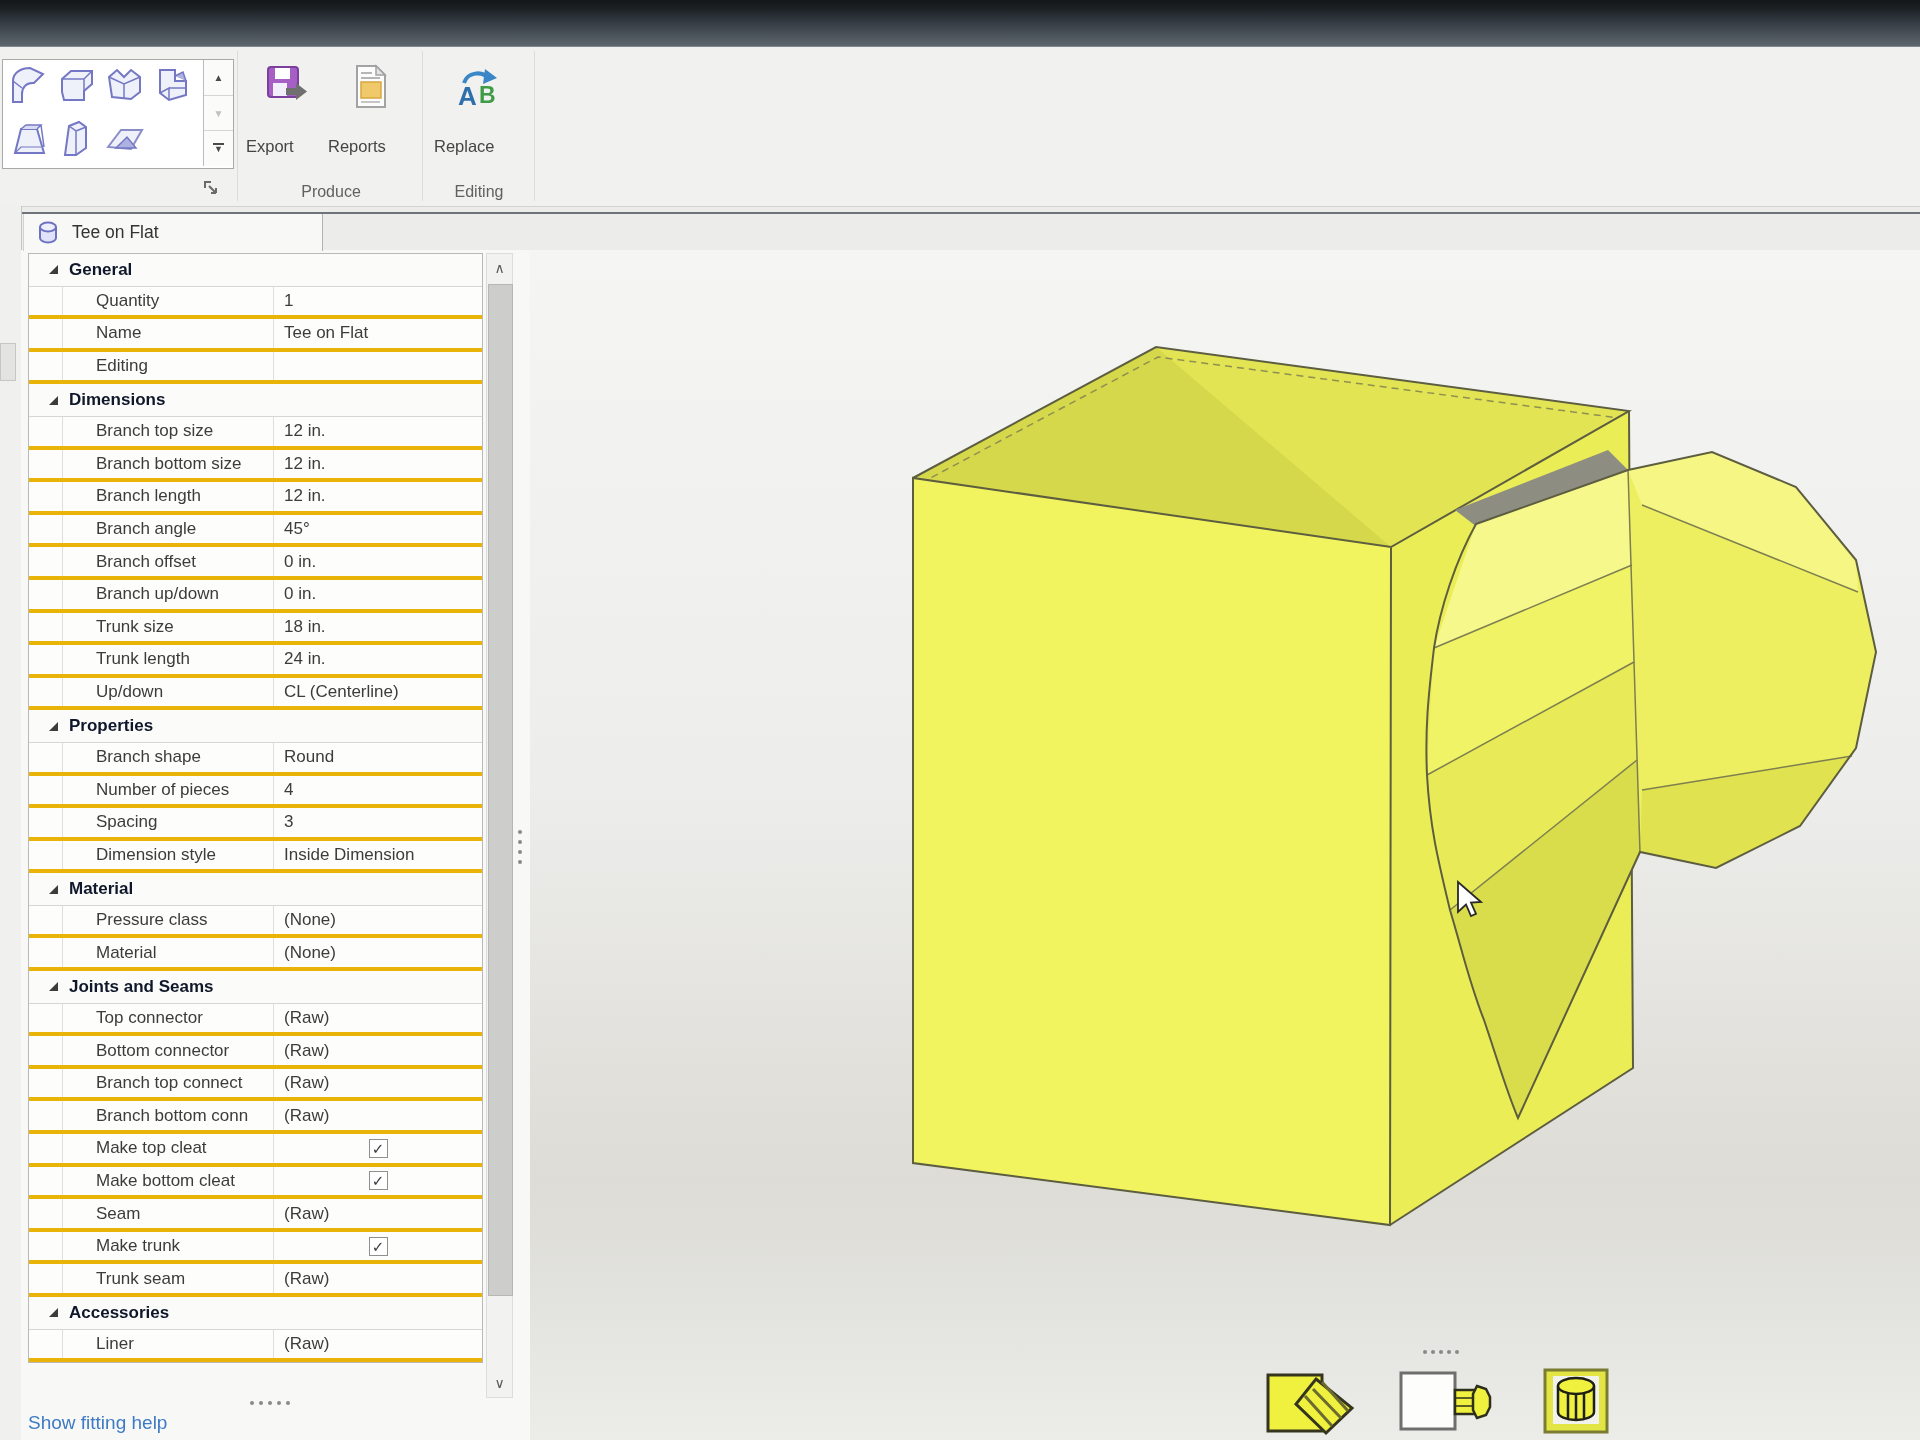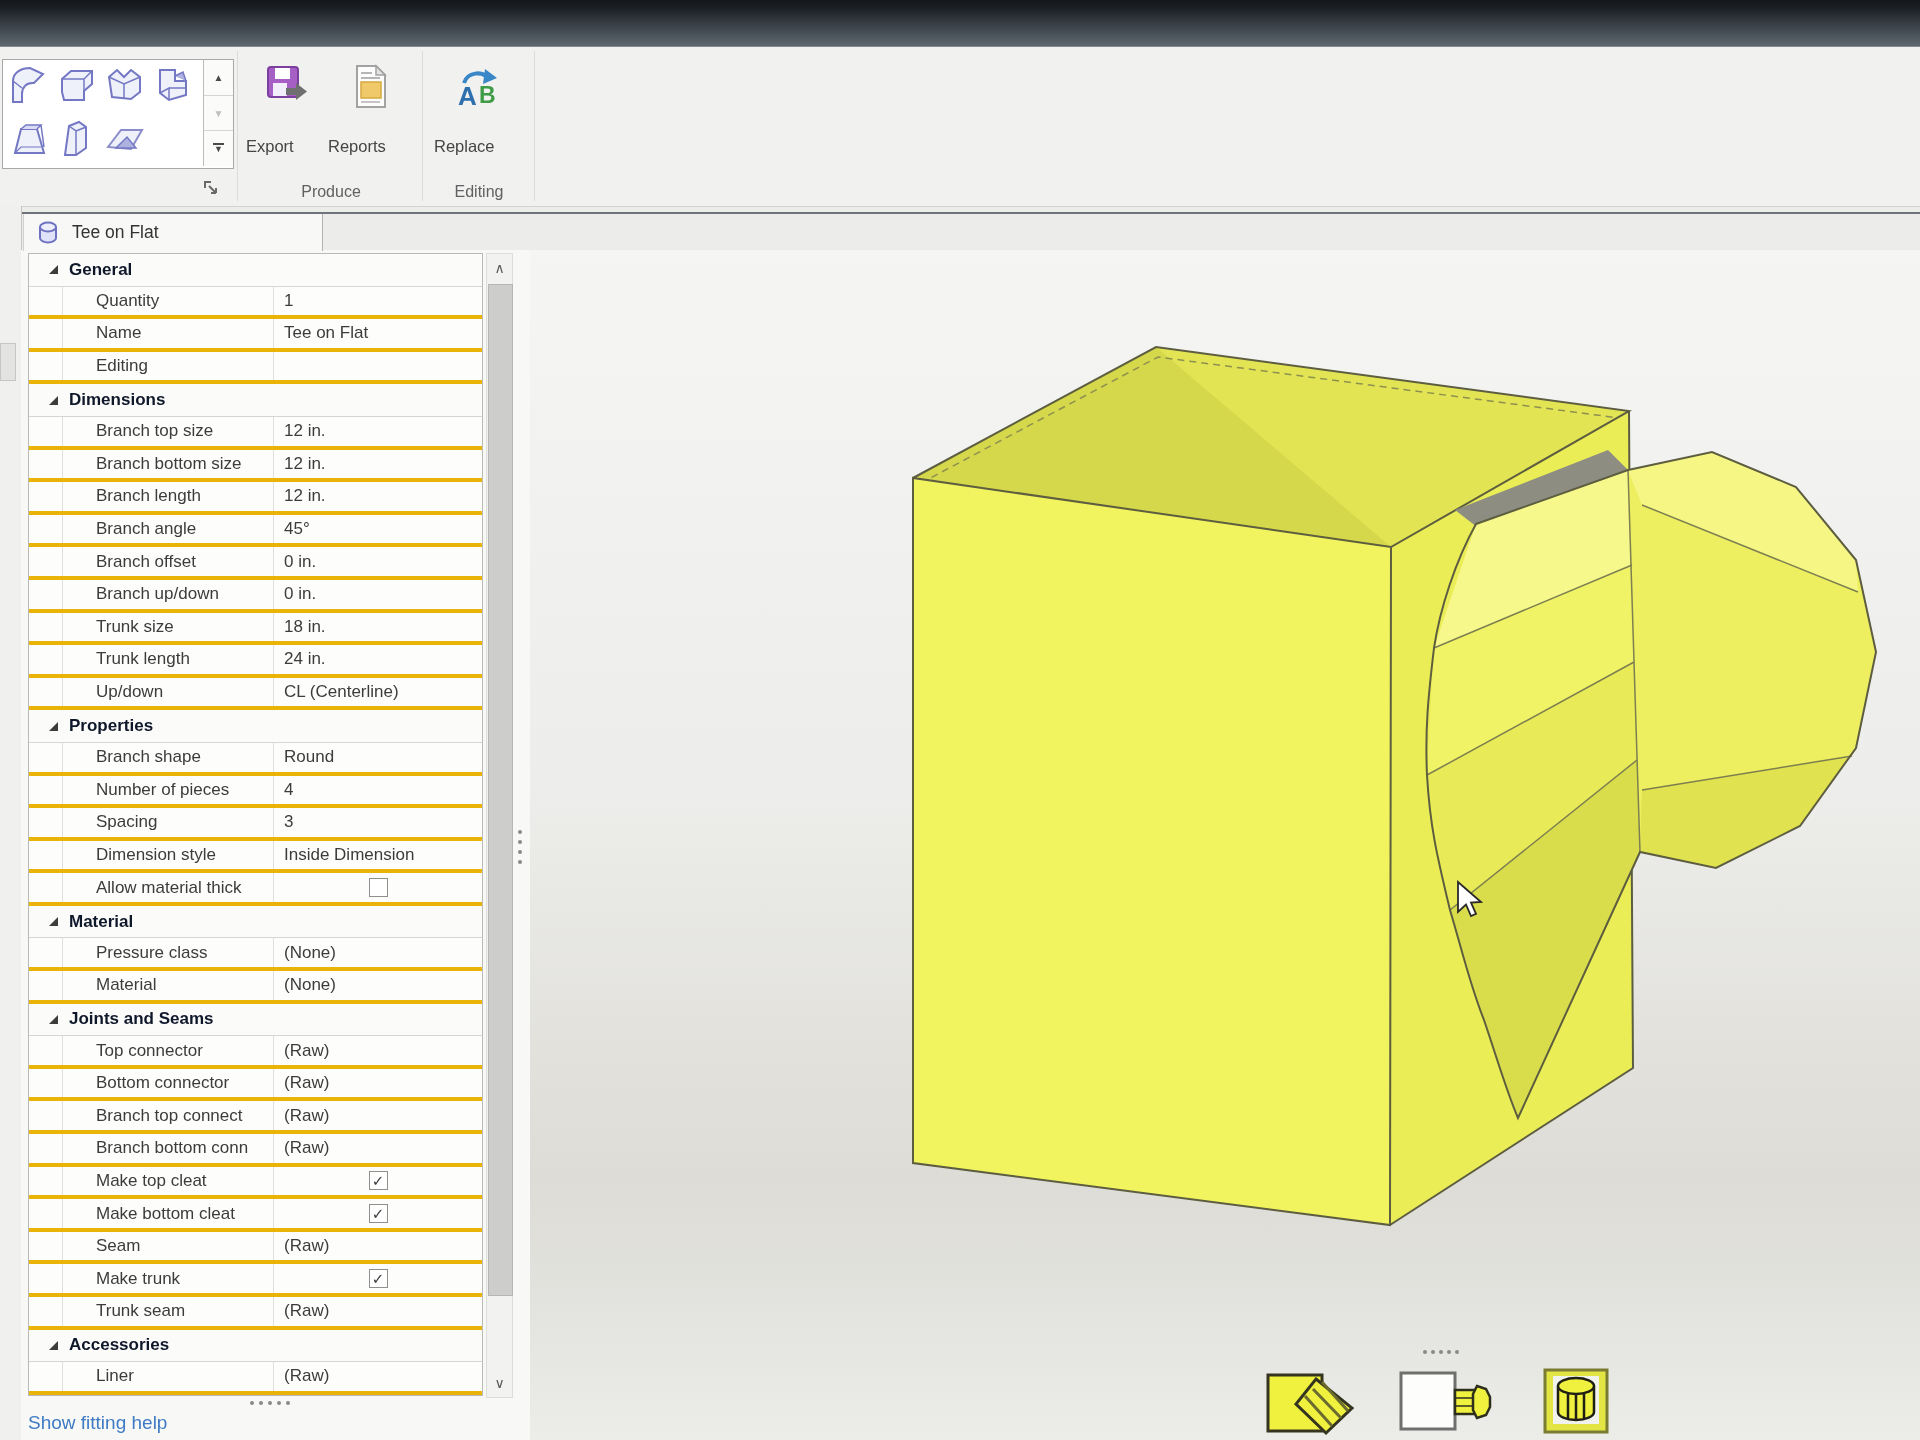--- a/index.html
+++ b/index.html
@@ -300,27 +300,20 @@
         <div class="g-row">
           <div class="g-gut"></div>
           <div class="g-lab">Spacing</div>
           <div class="g-val">3</div>
         </div>
         <div class="g-row">
           <div class="g-gut"></div>
           <div class="g-lab">Dimension style</div>
           <div class="g-val">Inside Dimension</div>
         </div>
-        <div class="g-row">
-          <div class="g-gut"></div>
-          <div class="g-lab">Allow material thick</div>
-          <div class="g-val center">
-            <div class="cb"></div>
-          </div>
-        </div>
         <div class="g-sec">
           <span class="exp"></span>
           <span>Material</span>
         </div>
         <div class="g-row">
           <div class="g-gut"></div>
           <div class="g-lab">Pressure class</div>
           <div class="g-val">(None)</div>
         </div>
         <div class="g-row">

